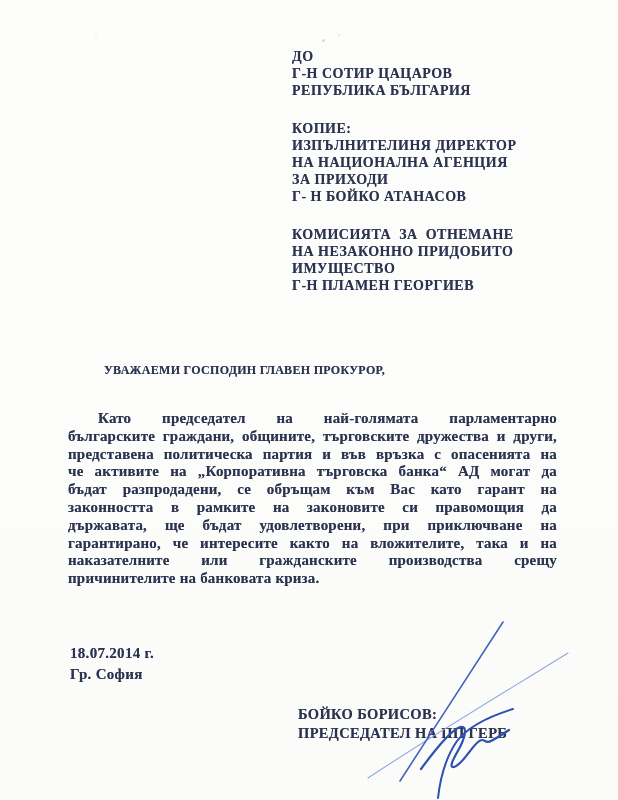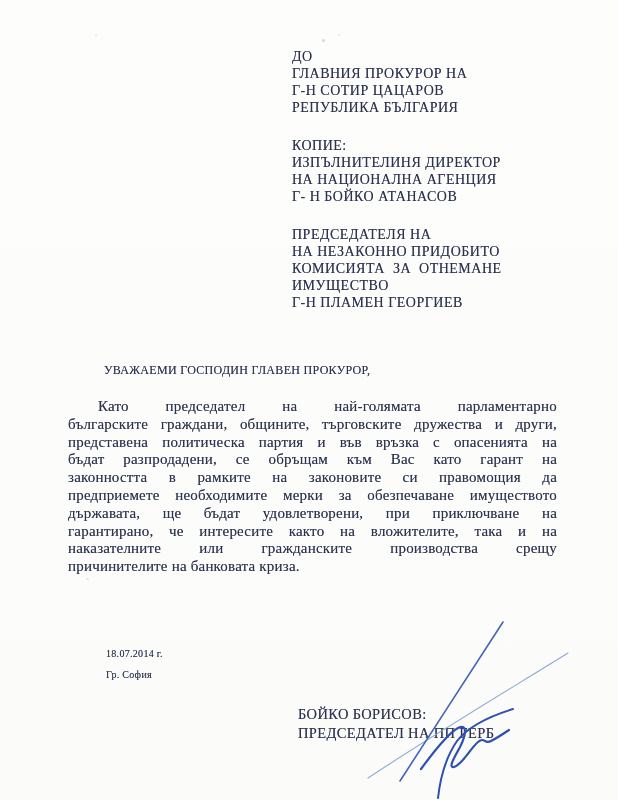--- a/index.html
+++ b/index.html
@@ -10,21 +10,21 @@
     position:relative;
     overflow:hidden;
   }
   .page{
     position:absolute;left:0;top:0;width:618px;height:800px;
     background:linear-gradient(180deg,#fdfdfc 0%,#fcfcfa 60%,#fbfbf9 100%);
     color:#2b3350;
   }
   .ink{
     color:#2b3350;
-    font-weight:normal;
+    font-weight:bold;
     text-shadow:0 0 0.45px rgba(43,51,80,0.55);
   }
   
   .address-wrap{
     position:absolute;left:292px;top:48px;width:270px;
   }
   .addr-block{margin:0 0 21px 0;}
   .addr-line{
     font-size:14px;line-height:17px;letter-spacing:0.5px;
     white-space:pre;
@@ -36,27 +36,27 @@
   }
   
   .body-par{
     position:absolute;left:68px;top:398px;width:489px;
   }
   .body-line{
     font-size:15px;line-height:17.8px;letter-spacing:0.2px;
     text-align:justify;text-align-last:justify;
     height:17.8px;overflow:visible;
   }
-  .body-line.first{padding-left:30px;width:459px;}
+  .body-line.first{padding-left:30px;width:459px;margin-top:12px;}
   .body-line.last{text-align:left;text-align-last:left;}
   
   .date-block{
     position:absolute;left:70px;top:643px;
   }
-  .date-line{font-size:10px;line-height:21px;letter-spacing:0.3px;white-space:pre;margin-left:36px;}
+  .date-line{font-size:15px;line-height:21px;letter-spacing:0.3px;white-space:pre;}
   
   .sign-block{
     position:absolute;left:298px;top:705px;
   }
   .sign-line{font-size:14.5px;line-height:18.5px;letter-spacing:0.35px;white-space:pre;}
   
   .signature-svg{
     position:absolute;left:0;top:0;width:618px;height:800px;
     pointer-events:none;
   }
@@ -67,48 +67,47 @@
   }
 </style>
 </head>
 <body>
 
 <div class="page">
 
   <div class="address-wrap">
     <div class="addr-block">
       <div class="addr-line ink">ДО</div>
-      <div class="addr-line ink">ГЛАВНИЯ ПРОКУРОР НА</div>
       <div class="addr-line ink">Г-Н СОТИР ЦАЦАРОВ</div>
       <div class="addr-line ink">РЕПУБЛИКА БЪЛГАРИЯ</div>
     </div>
     <div class="addr-block">
       <div class="addr-line ink">КОПИЕ:</div>
       <div class="addr-line ink">ИЗПЪЛНИТЕЛИНЯ ДИРЕКТОР</div>
       <div class="addr-line ink">НА НАЦИОНАЛНА АГЕНЦИЯ</div>
+      <div class="addr-line ink">ЗА ПРИХОДИ</div>
       <div class="addr-line ink">Г- Н БОЙКО АТАНАСОВ</div>
     </div>
     <div class="addr-block">
-      <div class="addr-line ink">ПРЕДСЕДАТЕЛЯ НА</div>
+      <div class="addr-line ink">КОМИСИЯТА  ЗА  ОТНЕМАНЕ</div>
       <div class="addr-line ink">НА НЕЗАКОННО ПРИДОБИТО</div>
-      <div class="addr-line ink">КОМИСИЯТА  ЗА  ОТНЕМАНЕ</div>
       <div class="addr-line ink">ИМУЩЕСТВО</div>
       <div class="addr-line ink">Г-Н ПЛАМЕН ГЕОРГИЕВ</div>
     </div>
   </div>
 
   <div class="salutation ink">УВАЖАЕМИ ГОСПОДИН ГЛАВЕН ПРОКУРОР,</div>
 
   <div class="body-par">
     <div class="body-line first ink">Като председател на най-голямата парламентарно</div>
     <div class="body-line ink">българските граждани, общините, търговските дружества и други,</div>
     <div class="body-line ink">представена политическа партия и във връзка с опасенията на</div>
+    <div class="body-line ink">че активите на „Корпоративна търговска банка“ АД могат да</div>
     <div class="body-line ink">бъдат разпродадени, се обръщам към Вас като гарант на</div>
     <div class="body-line ink">законността в рамките на законовите си правомощия да</div>
-    <div class="body-line ink">предприемете необходимите мерки за обезпечаване имуществото</div>
     <div class="body-line ink">държавата, ще бъдат удовлетворени, при приключване на</div>
     <div class="body-line ink">гарантирано, че интересите както на вложителите, така и на</div>
     <div class="body-line ink">наказателните или гражданските производства срещу</div>
     <div class="body-line last ink">причинителите на банковата криза.</div>
   </div>
 
   <div class="date-block">
     <div class="date-line ink">18.07.2014 г.</div>
     <div class="date-line ink">Гр. София</div>
   </div>

